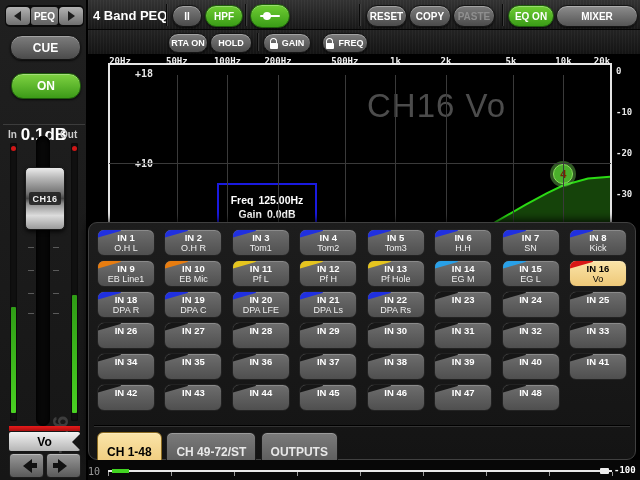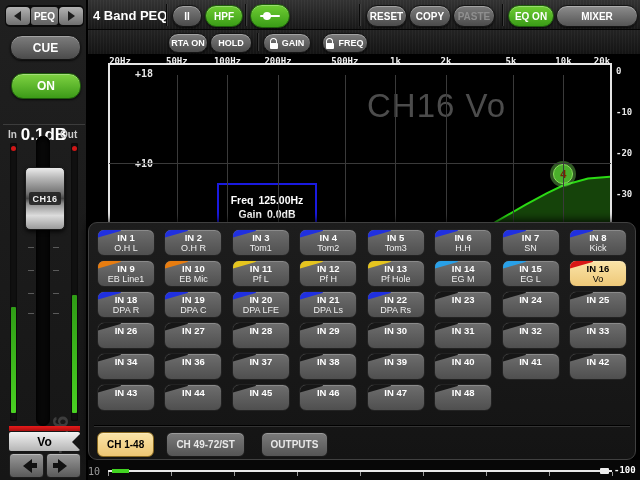--- a/index.html
+++ b/index.html
@@ -104,22 +104,22 @@
       border:1px solid #222;overflow:hidden;display:flex;flex-direction:column;align-items:center;
       padding-top:2px;box-sizing:border-box;box-shadow:inset 0 1px 0 rgba(255,255,255,.2);}
   .ch .stripe{position:absolute;left:-7px;top:-4px;width:30px;height:9px;transform:rotate(-16deg);border-radius:2px;}
   .ch .l1{color:#fff;font-size:9.5px;font-weight:bold;line-height:11px;z-index:1;}
   .ch .l2{color:#f0f0f0;font-size:9px;line-height:10px;z-index:1;white-space:nowrap;}
   .ch.sel{background:linear-gradient(180deg,#fae4a8,#eec878);}
   .ch.sel .l1,.ch.sel .l2{color:#000;}
   #panel-sep{position:absolute;left:5px;right:5px;top:202px;height:0;border-top:1px solid #000;
      box-shadow:0 1px 0 #333;}
   .tab{position:absolute;top:209px;height:23px;border-radius:6px;border:1px solid #1a1a1a;
-     background:linear-gradient(180deg,#7b7b7b,#555);color:#e8e8e8;font-size:10px;font-weight:bold;
-     display:flex;align-items:center;justify-content:center;padding:0 9px;
+     background:linear-gradient(180deg,#7b7b7b,#555);color:#e8e8e8;font-size:12px;font-weight:bold;
+     display:flex;align-items:center;justify-content:center;padding:7px 9px;
      box-shadow:inset 0 1px 0 rgba(255,255,255,.25);}
   .tab.sel{background:linear-gradient(180deg,#fae4a8,#edc674);color:#000;border-color:#8a6a20;}
 
   
   #bottom-strip{left:88px;top:460px;width:552px;height:20px;background:#070707;z-index:6;}
   #bs-left{position:absolute;left:0px;top:6px;color:#9a9a9a;font-size:10px;font-family:"DejaVu Sans Mono",monospace;}
   #bs-track{position:absolute;left:20px;top:10px;width:504px;height:6px;border-top:2px solid #e8e8e8;}
   .bs-tick{position:absolute;top:0;width:1px;height:4px;background:#9a9a9a;}
   #bs-green{position:absolute;left:24px;top:9px;width:17px;height:4px;background:#41d321;z-index:1;}
   #bs-knob{position:absolute;left:512px;top:8px;width:9px;height:6px;background:#ededed;border-radius:1px;z-index:1;}
@@ -436,20 +436,25 @@
         <span class="l1">IN 33</span>
         <span class="l2"></span>
       </div>
       <div class="ch">
         <div class="stripe" style="background: rgb(22, 22, 22);"></div>
         <span class="l1">IN 34</span>
         <span class="l2"></span>
       </div>
       <div class="ch">
         <div class="stripe" style="background: rgb(22, 22, 22);"></div>
+        <span class="l1">IN 35</span>
+        <span class="l2"></span>
+      </div>
+      <div class="ch">
+        <div class="stripe" style="background: rgb(22, 22, 22);"></div>
         <span class="l1">IN 36</span>
         <span class="l2"></span>
       </div>
       <div class="ch">
         <div class="stripe" style="background: rgb(22, 22, 22);"></div>
         <span class="l1">IN 37</span>
         <span class="l2"></span>
       </div>
       <div class="ch">
         <div class="stripe" style="background: rgb(22, 22, 22);"></div>

